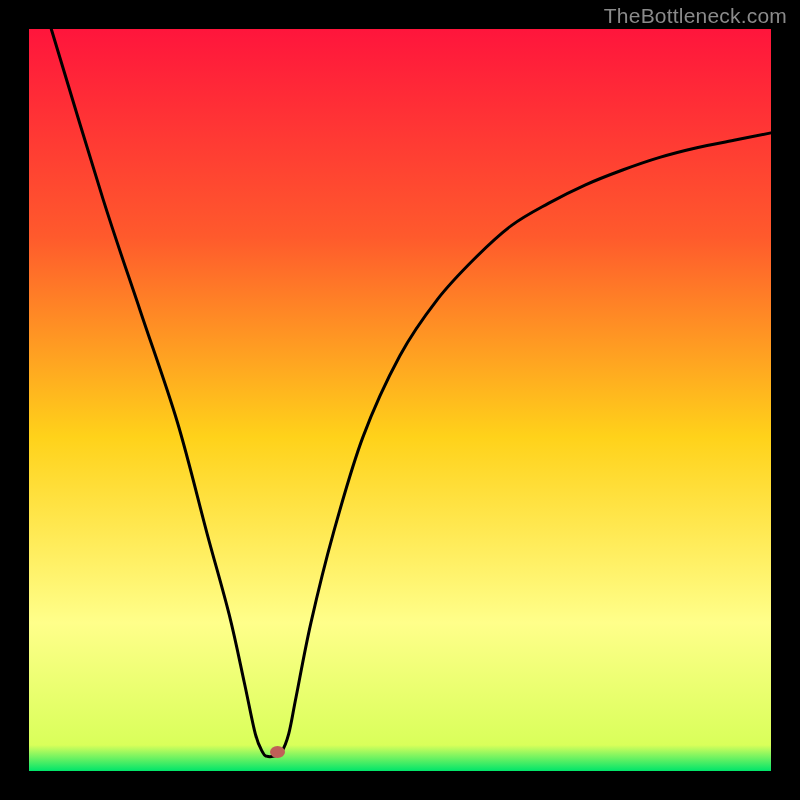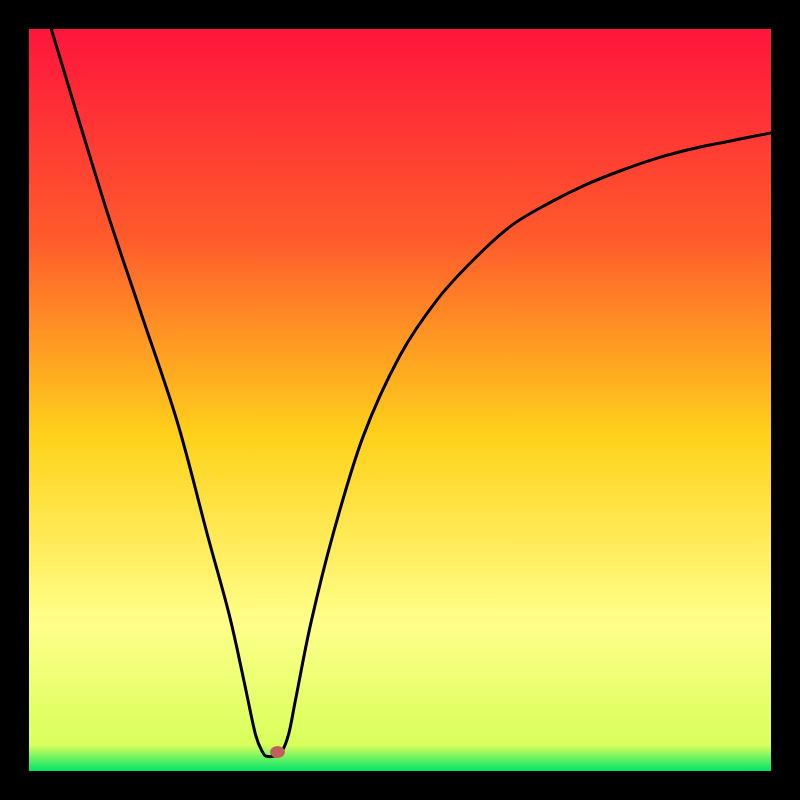--- a/index.html
+++ b/index.html
@@ -70,13 +70,14 @@
             <stop offset="100%" stop-color="#00e56a"></stop>
           </linearGradient>
       </defs>
       <rect x="0" y="0" width="742" height="742" fill="url(#bg)"></rect>
     </svg>
     <svg class="curve" viewBox="0 0 742 742" preserveAspectRatio="none">
       <path id="curve-path" d="M 22.259999999999998,0 C 30.916666666666664,28.443333333333328 59.36000000000001,123.66666666666663 74.2,170.65999999999997 C 89.04,217.6533333333333 98.93333333333334,244.85999999999996 111.3,281.96 C 123.66666666666666,319.06 137.27,356.16 148.4,393.26000000000005 C 159.53,430.36000000000007 169.42333333333332,472.40666666666664 178.07999999999998,504.56 C 186.73666666666665,536.7133333333334 194.15666666666667,561.4466666666667 200.34,586.1800000000001 C 206.52333333333334,610.9133333333334 210.85166666666663,633.1733333333334 215.17999999999998,652.96 C 219.50833333333333,672.7466666666667 223.21833333333333,693.1516666666666 226.31,704.9 C 229.40166666666667,716.6483333333333 231.875,719.74 233.73,723.45 C 235.58499999999998,727.1600000000001 235.58499999999998,726.5416666666666 237.44,727.16 C 239.29500000000002,727.7783333333333 242.38666666666668,727.7783333333333 244.86,727.16 C 247.33333333333334,726.5416666666666 249.8066666666667,727.1600000000001 252.28000000000003,723.45 C 254.75333333333336,719.74 257.2266666666667,714.175 259.7,704.9 C 262.1733333333333,695.625 263.41,686.3499999999999 267.12,667.8 C 270.83,649.25 275.77666666666664,620.8066666666667 281.96,593.6 C 288.1433333333333,566.3933333333333 295.5633333333333,535.4766666666667 304.21999999999997,504.56 C 312.87666666666667,473.6433333333333 322.77000000000004,437.78 333.90000000000003,408.09999999999997 C 345.03000000000003,378.41999999999996 358.6333333333333,349.3583333333333 371,326.47999999999996 C 383.3666666666667,303.60166666666663 395.73333333333335,286.90666666666664 408.1,270.83 C 420.4666666666667,254.75333333333333 432.8333333333333,242.3866666666667 445.2,230.02000000000004 C 457.56666666666666,217.65333333333336 469.93333333333334,205.905 482.3,196.63 C 494.6666666666667,187.355 507.0333333333333,181.17166666666668 519.4,174.37 C 531.7666666666667,167.56833333333333 544.1333333333333,161.38499999999996 556.5,155.81999999999994 C 568.8666666666667,150.2549999999999 581.2333333333333,145.55566666666655 593.6,140.9799999999999 C 605.9666666666667,136.40433333333326 618.3333333333333,132.07599999999996 630.6999999999999,128.36599999999999 C 643.0666666666666,124.656 655.4333333333334,121.56433333333335 667.8000000000001,118.72000000000003 C 680.1666666666667,115.8756666666667 692.5333333333333,113.77333333333341 704.9,111.30000000000007 C 717.2666666666667,108.82666666666672 735.8166666666666,105.11666666666667 742,103.88" fill="none" stroke-width="3" stroke-linecap="round" stroke-linejoin="round" stroke="#000000"></path>
     </svg>
     <div class="marker" id="marker" style="left: 241.07px; top: 717.45px; background: rgb(192, 96, 88);"></div>
   </div>
+  <div class="watermark">TheBottleneck.com</div>
 </div>
 
 </body></html>

